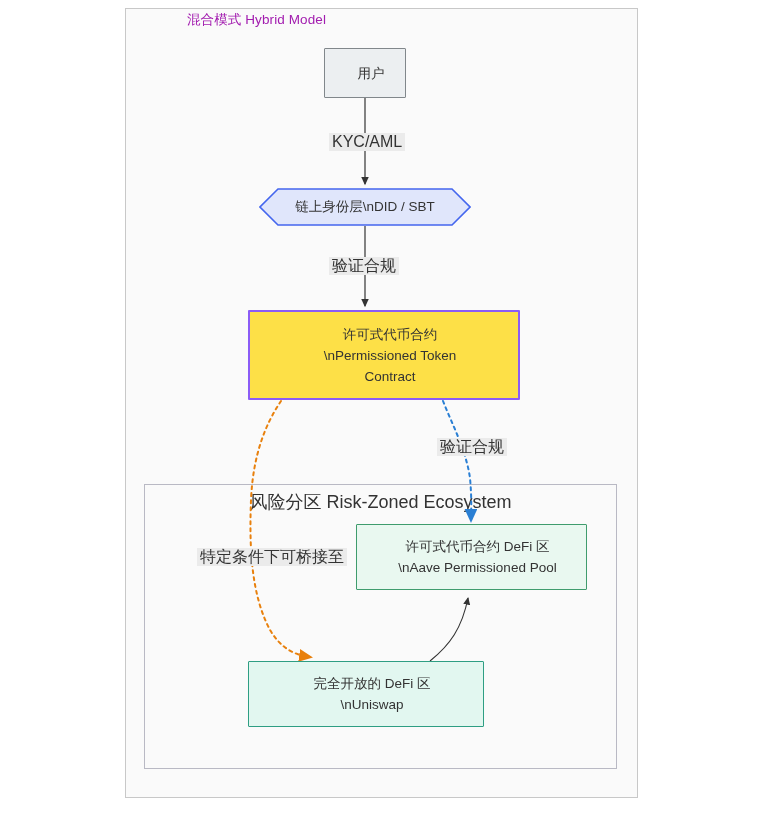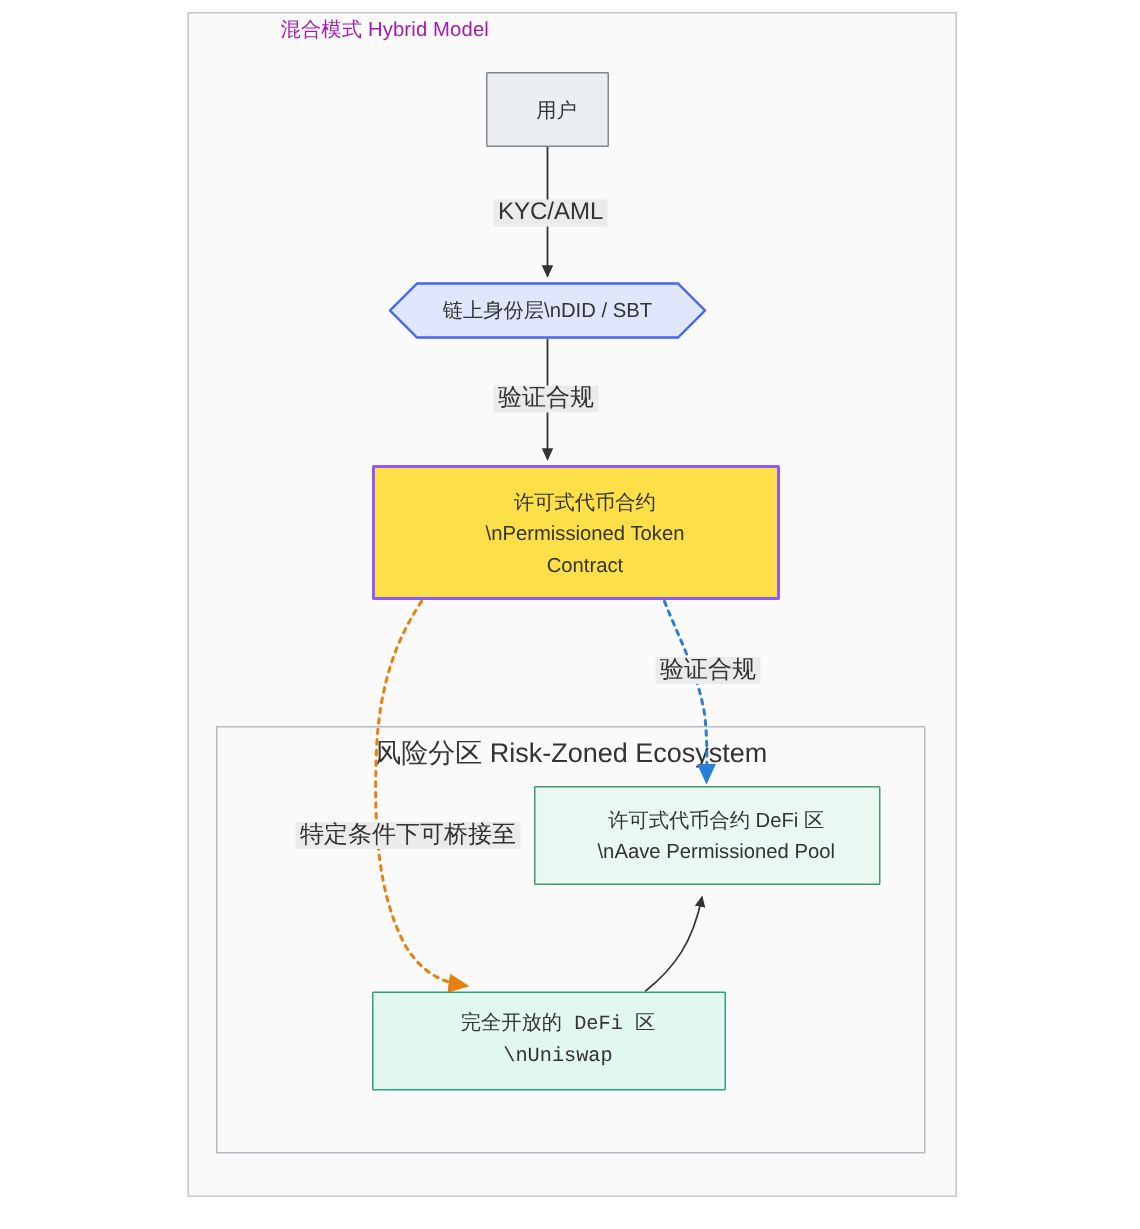--- a/index.html
+++ b/index.html
@@ -131,21 +131,20 @@
   }
 
   .node-uniswap {
     left: 248px;
     top: 661px;
     width: 236px;
     height: 66px;
     background: #e2f7f0;
     border: 1.6px solid #2e9e83;
     border-radius: 1px;
-    font-family: Liberation Mono, monospace;
   }
 
   
   .edge-label {
     position: absolute;
     background: #ebebeb;
     color: #333333;
     font-size: 16px;
     padding: 1px 3px;
     white-space: nowrap;

